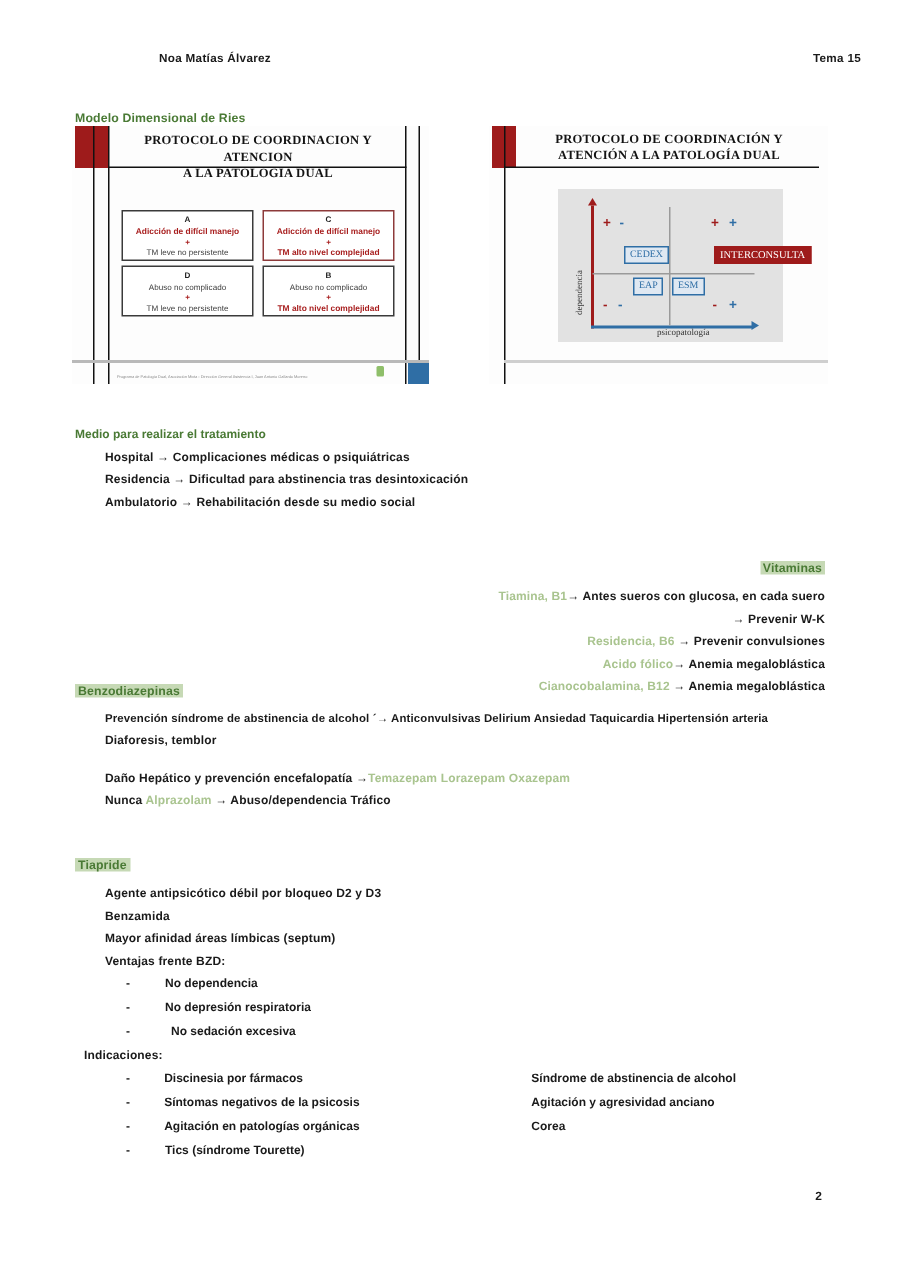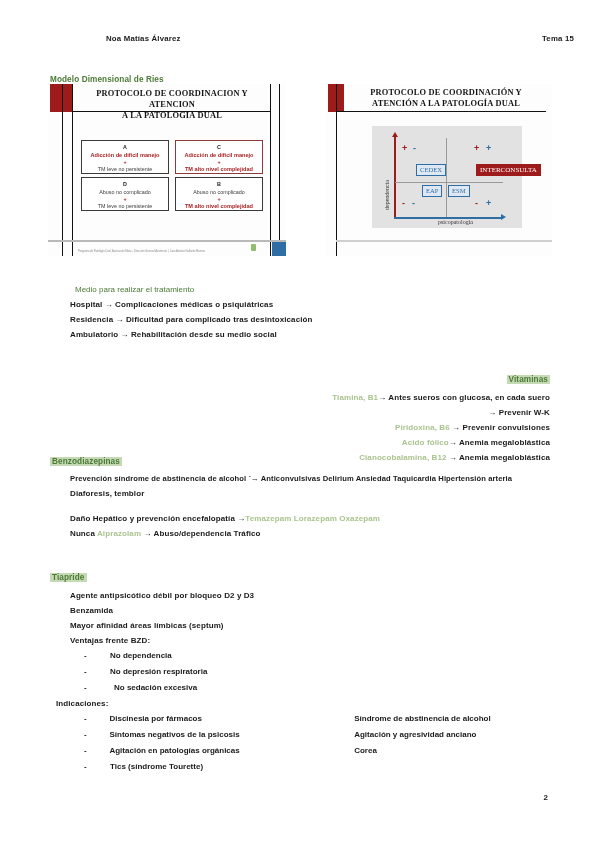--- a/index.html
+++ b/index.html
@@ -20,21 +20,21 @@
     font-size:7.8px;font-weight:bold;letter-spacing:.2px;color:#1a1a1a;padding-left:40px;
   }
 
   
   .sec-title{
     font-size:8.2px;font-weight:bold;color:#4a7a35;letter-spacing:.1px;
   }
   .sec-title.hl{background:#c6d9b5;display:inline-block;padding:0 2px;}
 
   .body-line{font-size:8px;font-weight:bold;color:#1a1a1a;line-height:15px;letter-spacing:.1px;margin-left:20px;}
-  .green-sub{font-size:8px;font-weight:normal;color:#4a7a35;line-height:15px;margin-left:25px;}
+  .green-sub{font-size:8px;font-weight:bold;color:#4a7a35;line-height:15px;}
   .lt-green{color:#a9c48f;font-weight:bold;}
 
   
   .slides{position:absolute;left:48px;top:84px;width:504px;height:172px;}
   .slide{position:absolute;top:0;height:172px;background:#fdfdfd;}
   .slide-a{left:0;width:238px;}
   .slide-b{left:278px;width:226px;}
 
   .redblock{position:absolute;left:0;top:0;width:20px;height:27px;background:#9e1b1b;}
   .redblock.thin{width:12px;}
@@ -198,39 +198,39 @@
         <div class="tag" style="left:76px;top:59px;">ESM</div>
       </div>
 
       <div class="greyline" style="left:10px;top:156px;width:216px;background:#cfcfcf;"></div>
     </div>
   </div>
 
   <div class="block" style="top:282px;">
     <div class="green-sub">Medio para realizar el tratamiento</div>
     <div class="body-line">Hospital → Complicaciones médicas o psiquiátricas</div>
-    <div class="body-line">Residencia → Dificultad para complicado tras desintoxicación</div>
+    <div class="body-line">Residencia → Dificultad para abstinencia tras desintoxicación</div>
     <div class="body-line">Ambulatorio → Rehabilitación desde su medio social</div>
   </div>
 
   <div class="block" style="top:368px;text-align:right;">
     <div>
       <span class="sec-title hl">Vitaminas</span>
     </div>
     <div style="height:4px;"></div>
     <div class="body-line">
       <span class="lt-green">Tiamina, B1</span><span>→</span>
       <span>Antes sueros con glucosa, en cada suero</span>
     </div>
     <div class="body-line indent1" style="margin-left:84px;">
       <span>→</span>
       <span>Prevenir W-K</span>
     </div>
     <div class="body-line">
-      <span class="lt-green">Piridoxina, B6</span>
+      <span class="lt-green">Residencia, B6</span>
       <span>→</span>
       <span>Prevenir convulsiones</span>
     </div>
     <div class="body-line">
       <span class="lt-green">Acido fólico</span><span>→</span>
       <span>Anemia megaloblástica</span>
     </div>
     <div class="body-line">
       <span class="lt-green">Cianocobalamina, B12</span>
       <span>→</span>

